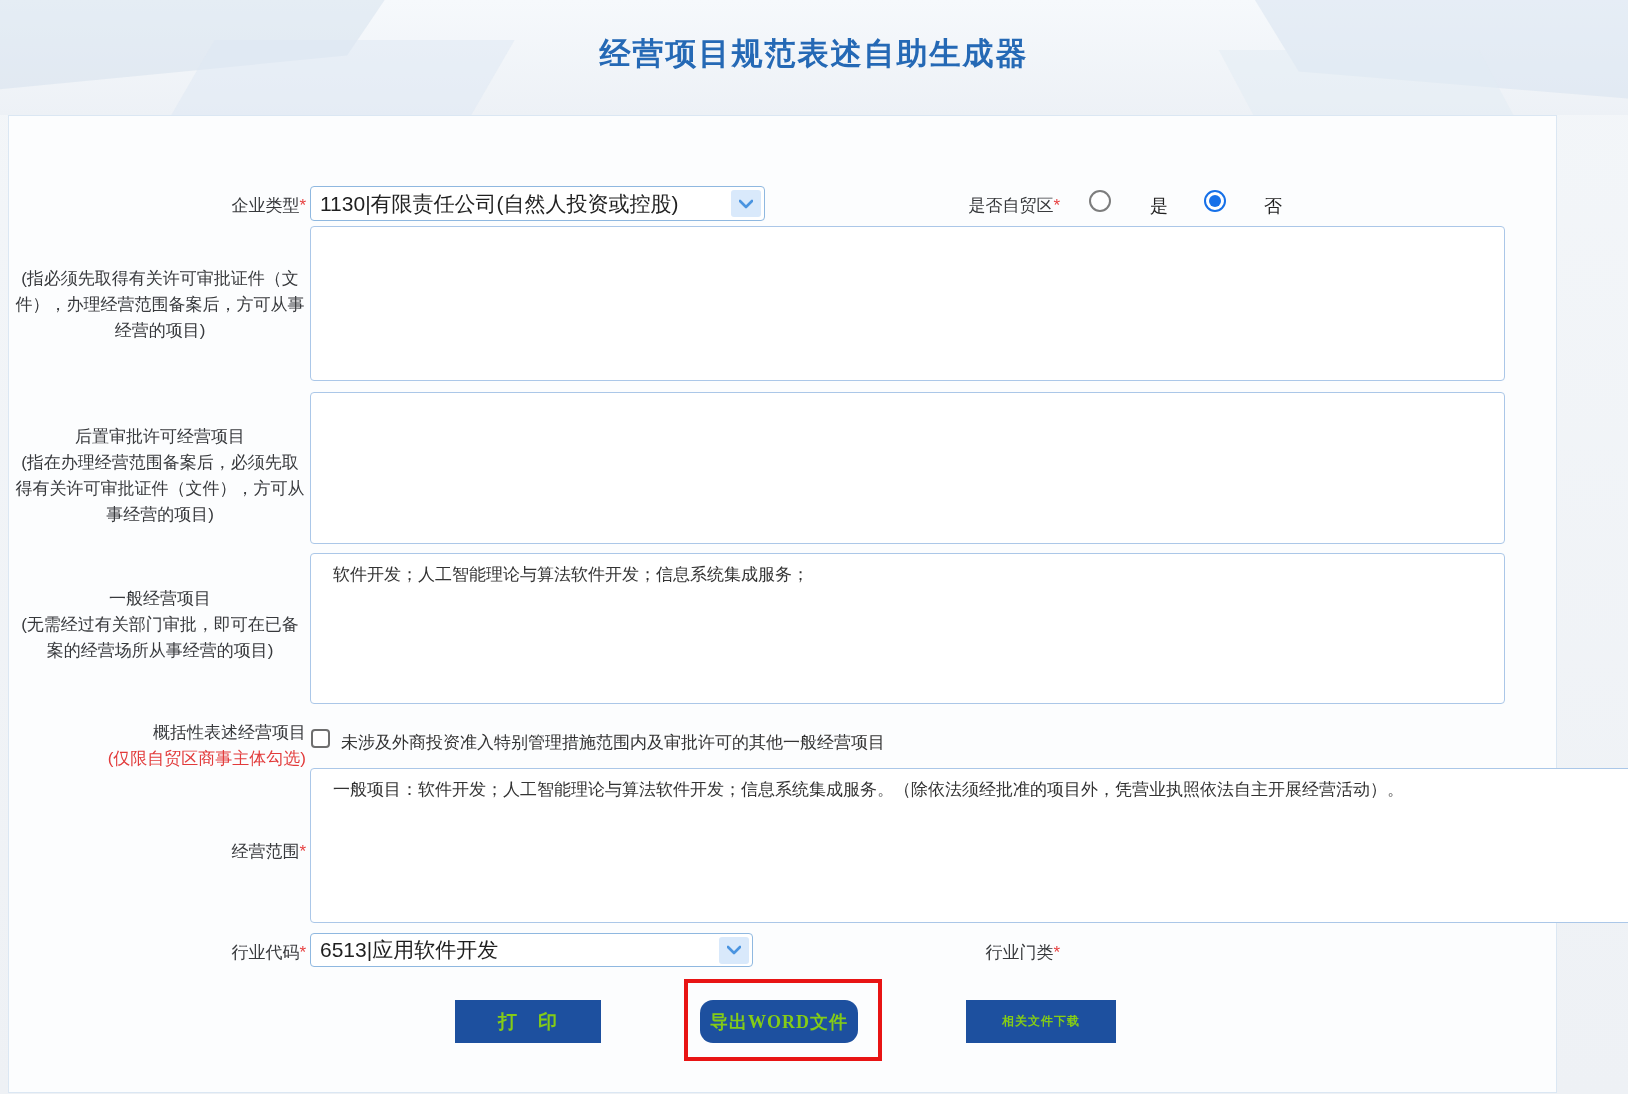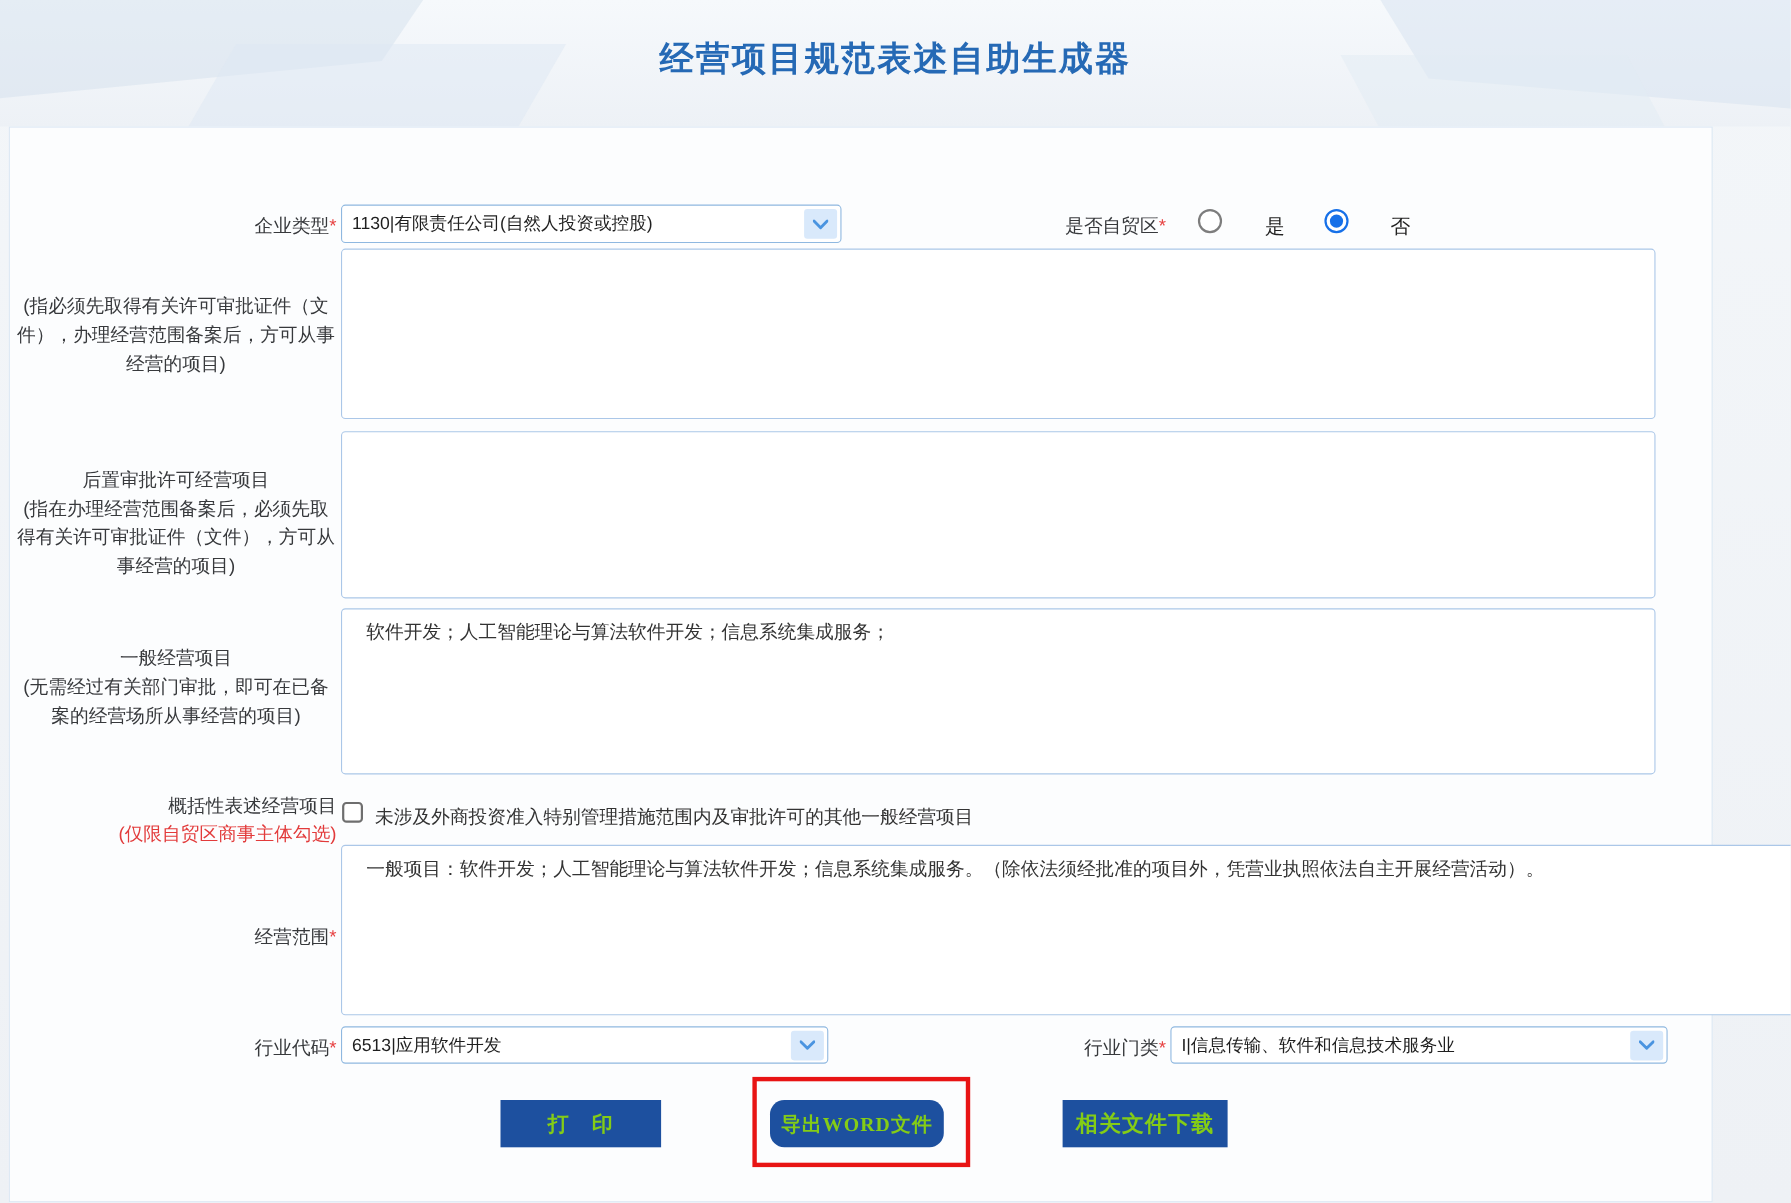--- a/index.html
+++ b/index.html
@@ -22,21 +22,21 @@
   .req{color:#e74040;}
   .lblblock{position:absolute;text-align:center;font-size:17px;color:#37393c;line-height:26px;}
   .lblblock .head{font-weight:400;}
   .lblblock.right{text-align:right;}
   .red-note{color:#e23b3b;}
   .ta{position:absolute;box-sizing:border-box;border:1px solid #abc7e8;border-radius:4px;background:#fff;
       padding:8px 22px;font-size:17px;color:#333;font-family:"Liberation Sans",sans-serif;
       resize:none;outline:none;line-height:1.5;}
   .select{position:absolute;box-sizing:border-box;border:1px solid #8fb8e0;border-radius:4px;background:#fff;
           display:flex;align-items:center;height:35px;cursor:pointer;}
-  .select .val{flex:1;padding:0 9px;font-size:16px;color:#1f1f1f;white-space:nowrap;overflow:hidden;}
+  .select .val{flex:1;padding:0 9px;font-size:21px;color:#1f1f1f;white-space:nowrap;overflow:hidden;}
   .select .chev{width:30px;height:27px;margin-right:3px;flex:0 0 30px;background:#d9e9fb;border-radius:3px;
                 display:flex;align-items:center;justify-content:center;}
   .radio{position:absolute;width:22px;height:22px;border-radius:50%;box-sizing:border-box;
          background:#fff;border:2px solid #7d7d7d;cursor:pointer;}
   .radio.checked{border:2px solid var(--radio-blue,#1670e8);display:flex;align-items:center;justify-content:center;}
   .radio.checked::after{content:"";width:12px;height:12px;border-radius:50%;background:var(--radio-blue,#1670e8);}
   .rlabel{position:absolute;font-size:18px;color:#222;}
   .checkbox{position:absolute;width:19px;height:19px;border:2px solid #6e6e6e;border-radius:4px;
             background:#fff;box-sizing:border-box;cursor:pointer;}
   .cblabel{position:absolute;font-size:17px;color:#333;white-space:nowrap;}
@@ -117,27 +117,19 @@
     <span class="chev">
       <svg width="14" height="10" viewBox="0 0 14 10">
           <polyline points="1,2 7,8 13,2" fill="none" stroke="#4a94e0" stroke-width="2.6" stroke-linecap="round" stroke-linejoin="round"></polyline>
         </svg>
     </span>
   </div>
 
   <div class="lbl" style="left:875px;top:941px;width:185px;">
     <span>行业门类</span><span class="req">*</span>
   </div>
-  <div class="select" style="left:1064px;top:933px;width:452px;height:34px;">
-    <span class="val">I|信息传输、软件和信息技术服务业</span>
-    <span class="chev">
-      <svg width="14" height="10" viewBox="0 0 14 10">
-          <polyline points="1,2 7,8 13,2" fill="none" stroke="#4a94e0" stroke-width="2.6" stroke-linecap="round" stroke-linejoin="round"></polyline>
-        </svg>
-    </span>
-  </div>
 
   <button class="btn" style="left:455px;top:1000px;width:146px;height:43px;">打　印</button>
   <div class="highlight" style="left:684px;top:979px;width:190px;height:74px;"></div>
   <button class="btn" style="left:700px;top:1000px;width:158px;height:43px;font-size:18px;border-radius:13px;">导出WORD文件</button>
-  <button class="btn" style="left:966px;top:1000px;width:150px;height:43px;font-size:20px;">相关文件下载</button>
+  <button class="btn" style="left:966px;top:1000px;width:150px;height:43px;font-size:12px;">相关文件下载</button>
 
 </div>
 
 </body></html>

